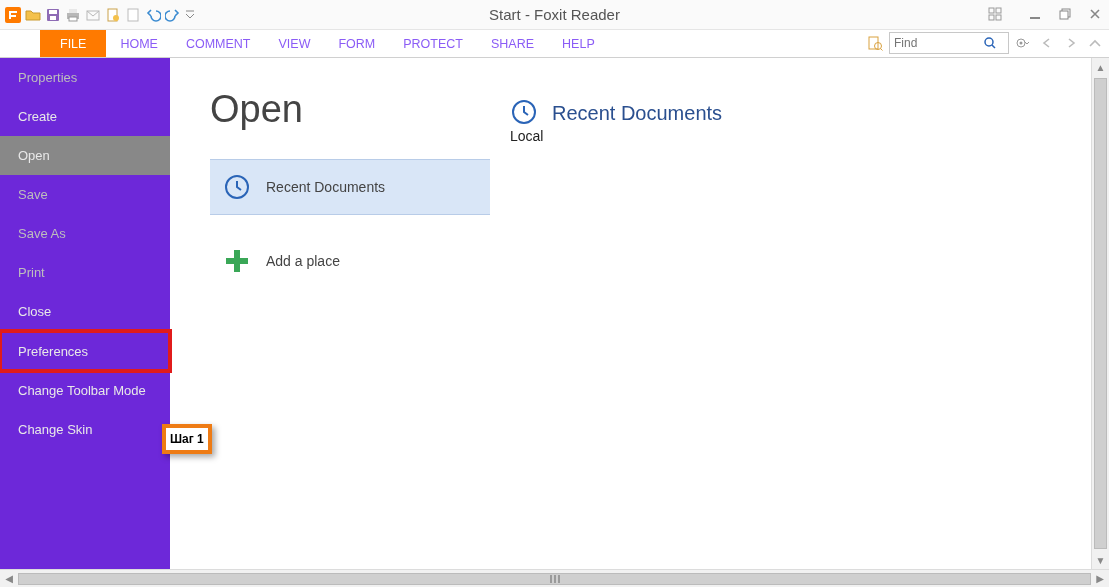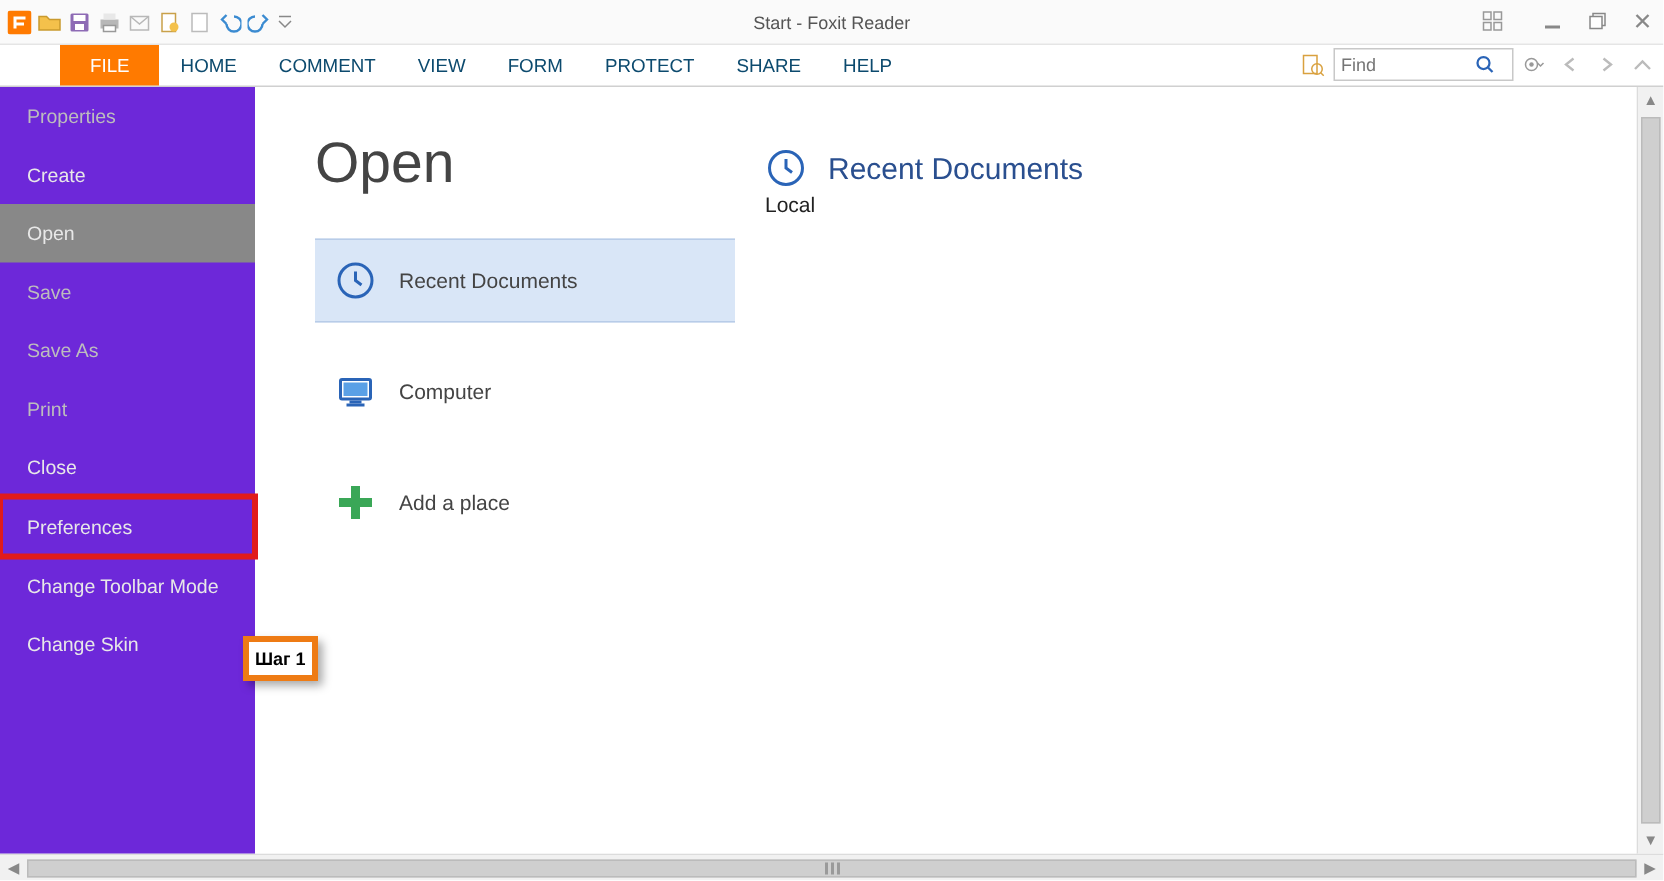--- a/index.html
+++ b/index.html
@@ -14,21 +14,21 @@
     align-items: center;
     position: relative;
   }
   .qat { display: flex; align-items: center; gap: 2px; padding-left: 4px; }
   .qat .ico {
     width: 18px; height: 18px;
     display: flex; align-items: center; justify-content: center;
   }
   .titlebar-title {
     position: absolute; left: 0; right: 0;
-    text-align: center; font-size: 12px; color: #555;
+    text-align: center; font-size: 15px; color: #555;
     pointer-events: none;
   }
   .winctrls {
     position: absolute; right: 6px; top: 6px;
     display: flex; gap: 14px; align-items: center;
   }
   .winctrls .wc {
     width: 16px; height: 16px;
     display: flex; align-items: center; justify-content: center;
     color: #888; font-size: 12px;
@@ -40,21 +40,21 @@
   .ribbon {
     height: 28px;
     background: #fff;
     border-bottom: 1px solid #d0d0d0;
     display: flex; align-items: stretch;
     position: relative;
   }
   .ribbon .tab {
     padding: 0 14px;
     display: flex; align-items: center;
-    font-size: 12.5px; color: #0c4a6e;
+    font-size: 12.5px; color: #8b5cf6;
     cursor: pointer;
   }
   .ribbon .tab.file {
     background: #ff7a00; color: #fff;
     padding: 0 20px;
     margin-left: 40px;
   }
   .ribbon-right {
     position: absolute; right: 4px; top: 2px;
     display: flex; align-items: center; gap: 4px;
@@ -384,31 +384,20 @@
             <svg width="28" height="28">
                 <circle cx="14" cy="14" r="11" fill="none" stroke="#2a64b7" stroke-width="2"></circle>
                 <path d="M14 8v6l4 3" fill="none" stroke="#2a64b7" stroke-width="2"></path>
               </svg>
           </span>
           <span>Recent Documents</span>
         </div>
         <div class="loc-item">
           <span class="picto">
             <svg width="28" height="28">
-                <rect x="4" y="6" width="20" height="13" rx="1" fill="none" stroke="#2a64b7" stroke-width="2"></rect>
-                <rect x="6" y="8" width="16" height="9" fill="#5aa0e6"></rect>
-                <rect x="10" y="20" width="8" height="2" fill="#2a64b7"></rect>
-                <rect x="8" y="22" width="12" height="2" fill="#2a64b7"></rect>
-              </svg>
-          </span>
-          <span>Computer</span>
-        </div>
-        <div class="loc-item">
-          <span class="picto">
-            <svg width="28" height="28">
                 <rect x="11" y="3" width="6" height="22" fill="#3aa757"></rect>
                 <rect x="3" y="11" width="22" height="6" fill="#3aa757"></rect>
               </svg>
           </span>
           <span>Add a place</span>
         </div>
       </div>
     </div>
 
     <div class="stage-right">

